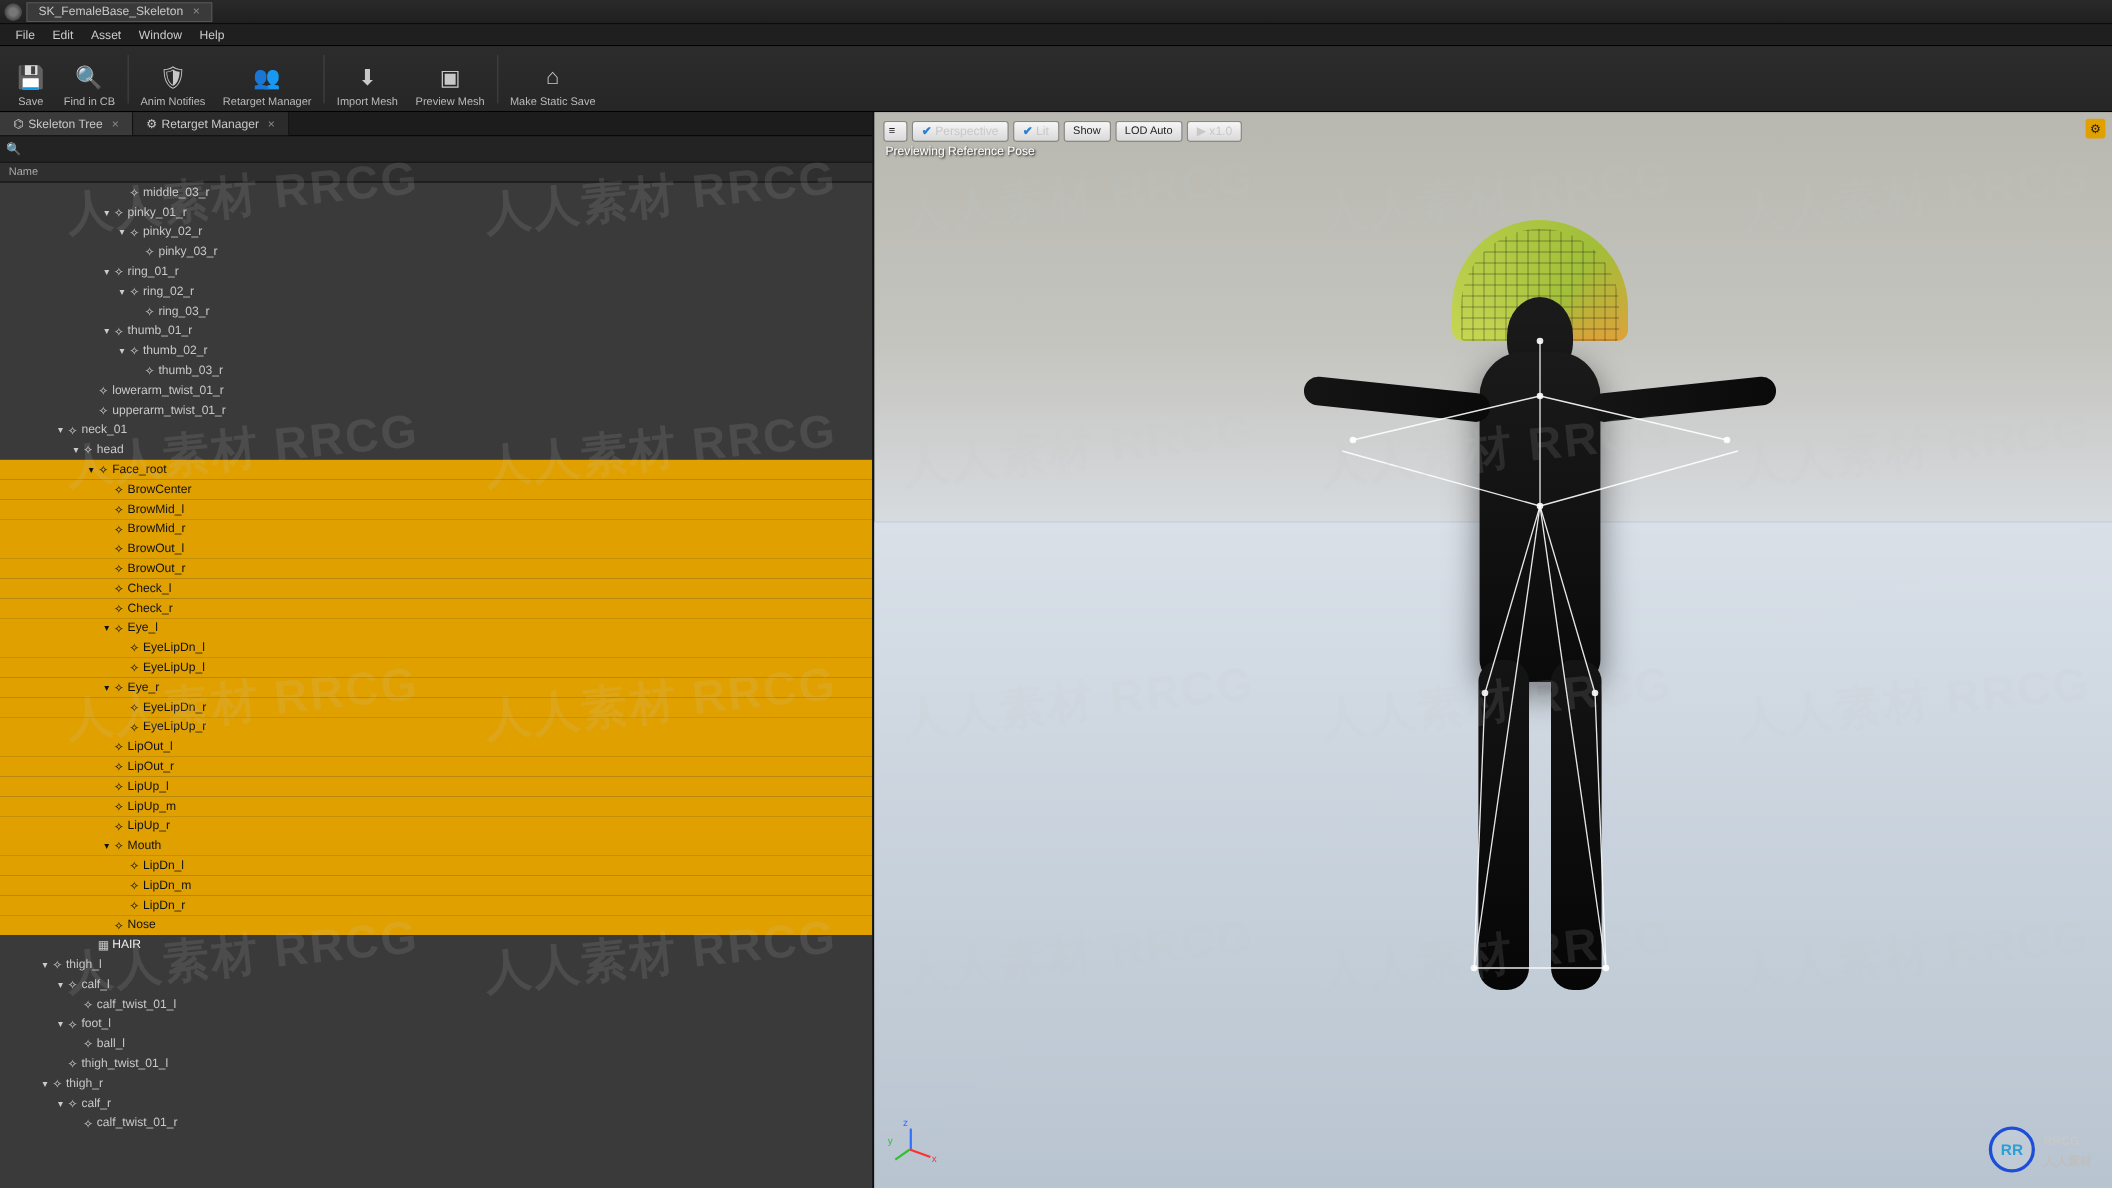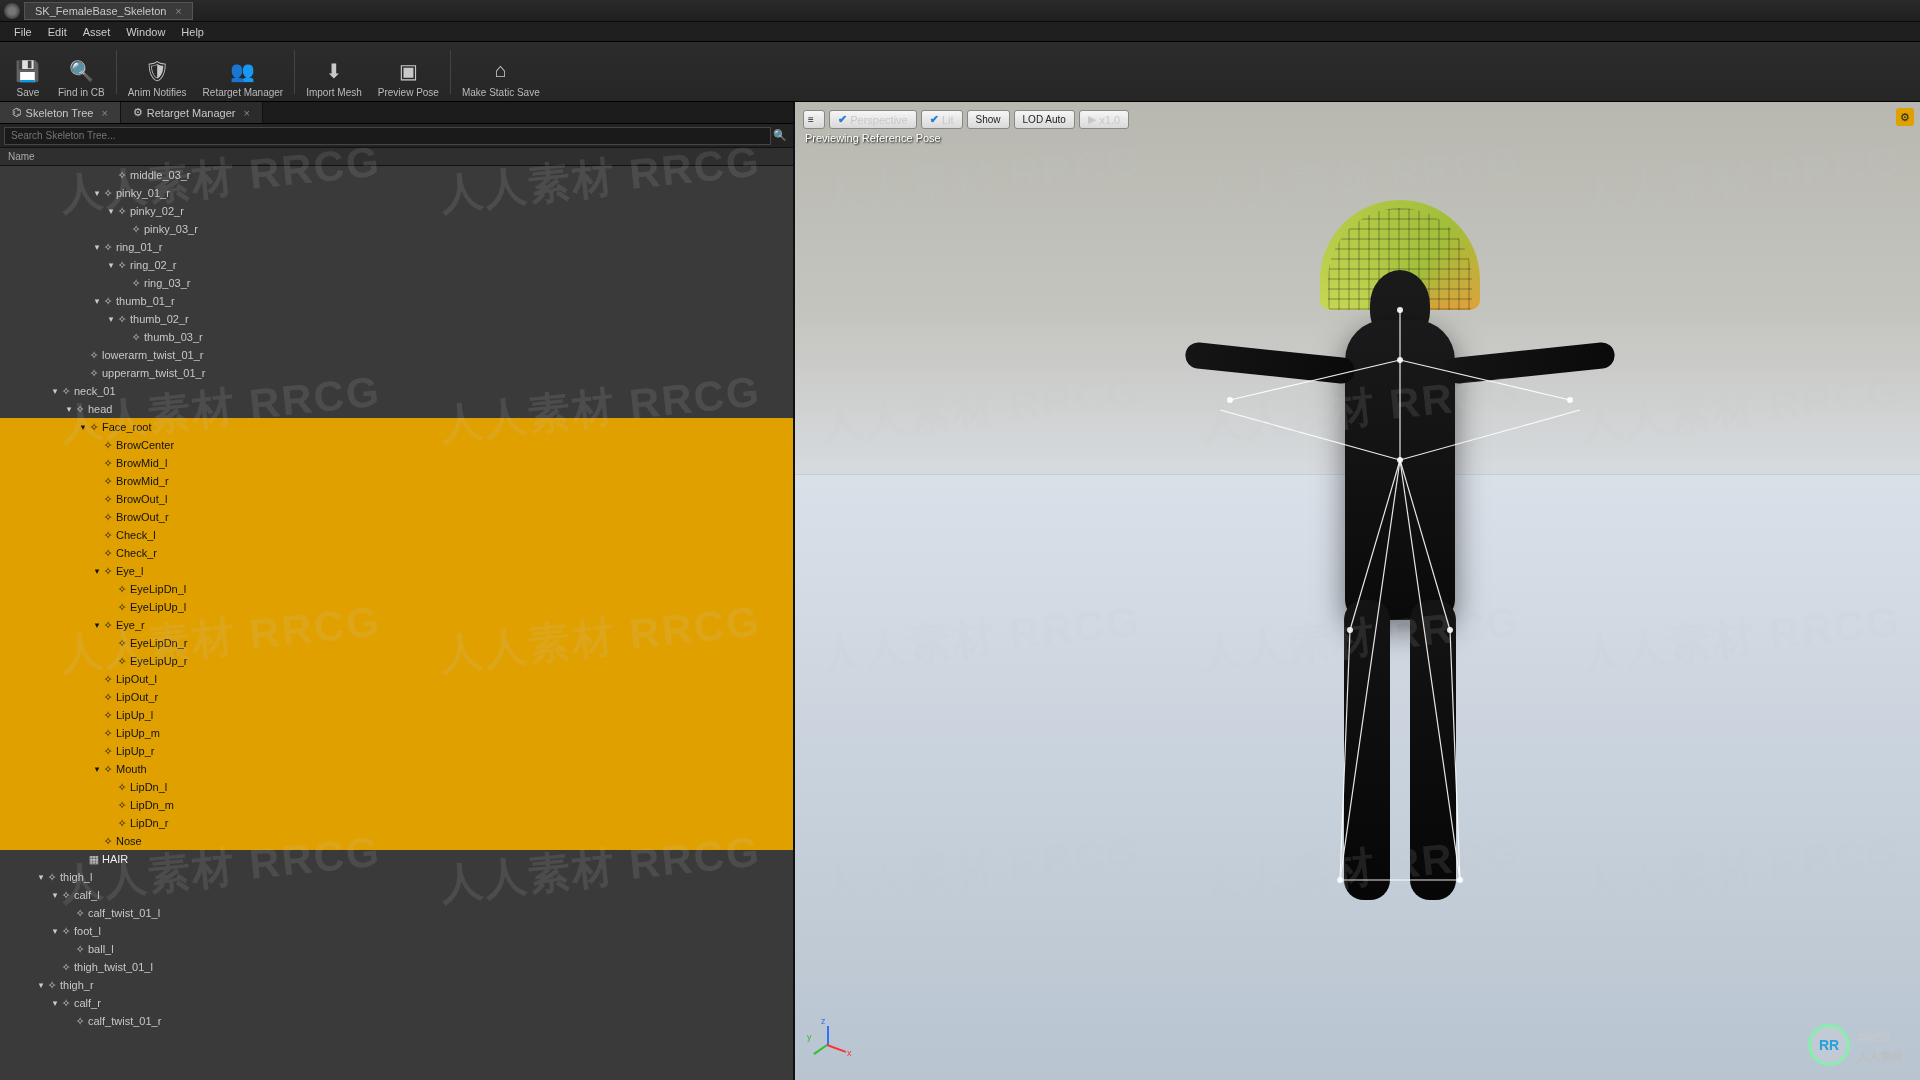--- a/index.html
+++ b/index.html
@@ -80,21 +80,21 @@
 .char .arm.r { right:calc(50% - 55px - 160px); transform:rotate(-6deg);}
 .char .leg { position:absolute; top:400px; width:46px; height:300px; background:linear-gradient(to bottom,#141414,#060606); border-radius:20px; }
 .char .leg.l { left:calc(50% - 56px);} .char .leg.r{ right:calc(50% - 56px);}
 
 .skel { position:absolute; inset:0; z-index:4; }
 .skel line { stroke:#fff; stroke-width:1.2; opacity:.9; }
 .skel circle { fill:#fff; opacity:.9; }
 
 .wm { position:absolute; color:rgba(200,200,200,.13); font-size:42px; font-weight:700; letter-spacing:2px; pointer-events:none; transform:rotate(-6deg); z-index:6; }
 .rrcg { position:absolute; right:18px; bottom:14px; z-index:7; display:flex; align-items:center; gap:8px; }
-.rrcg .logo { width:42px; height:42px; border-radius:50%; border:3px solid #86efac; display:flex; align-items:center; justify-content:center; color:#2aa0d8; font-weight:800; font-size:14px; background:rgba(255,255,255,.1);}
+.rrcg .logo { width:42px; height:42px; border-radius:50%; border:3px solid #1d4ed8; display:flex; align-items:center; justify-content:center; color:#2aa0d8; font-weight:800; font-size:14px; background:rgba(255,255,255,.1);}
 .rrcg .txt { color:#d0d0d0; font-size:20px; font-weight:800; line-height:18px; text-align:left;}
 .rrcg .txt small{display:block;font-size:11px;color:#bfbfbf;font-weight:600;}
 </style>
 </head>
 <body>
 
 <div class="titlebar">
   <div class="ue-logo"></div>
   <div class="doc-tab">
     <span>SK_FemaleBase_Skeleton</span>
@@ -128,21 +128,21 @@
       <div class="tool-icon">👥</div>
       <div class="tool-label">Retarget Manager</div>
     </div>
     <div class="tool-sep"></div>
     <div class="tool-btn">
       <div class="tool-icon">⬇</div>
       <div class="tool-label">Import Mesh</div>
     </div>
     <div class="tool-btn">
       <div class="tool-icon">▣</div>
-      <div class="tool-label">Preview Pose</div>
+      <div class="tool-label">Preview Mesh</div>
     </div>
     <div class="tool-sep"></div>
     <div class="tool-btn">
       <div class="tool-icon">⌂</div>
       <div class="tool-label">Make Static Save</div>
     </div>
   </div>
 
 <div class="main">
 
@@ -153,21 +153,20 @@
           <span>Skeleton Tree</span>
           <span class="tabclose">×</span>
         </div>
         <div class="ptab">
           <span>⚙</span>
           <span>Retarget Manager</span>
           <span class="tabclose">×</span>
         </div>
       </div>
     <div class="search-row">
-      <input type="text" placeholder="Search Skeleton Tree..." style="">
       <span class="search-icn">🔍</span>
     </div>
     <div class="col-header">Name</div>
     <div class="tree-wrap">
       <div class="tree" id="tree">
           <div class="node" style="padding-left: 106px;">
             <span class="arrow"></span>
             <span class="bone-icon">✧</span>
             <span class="lbl">middle_03_r</span>
           </div>

